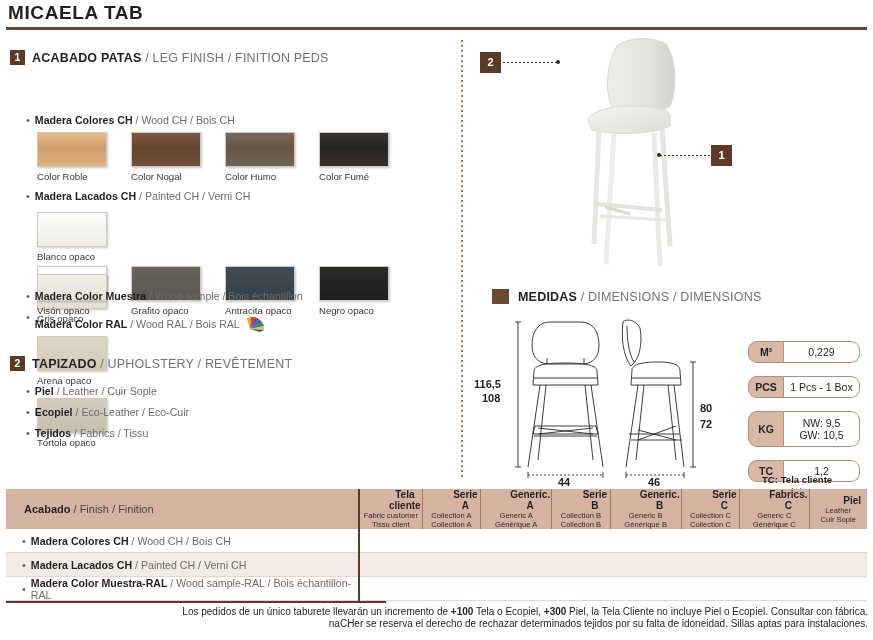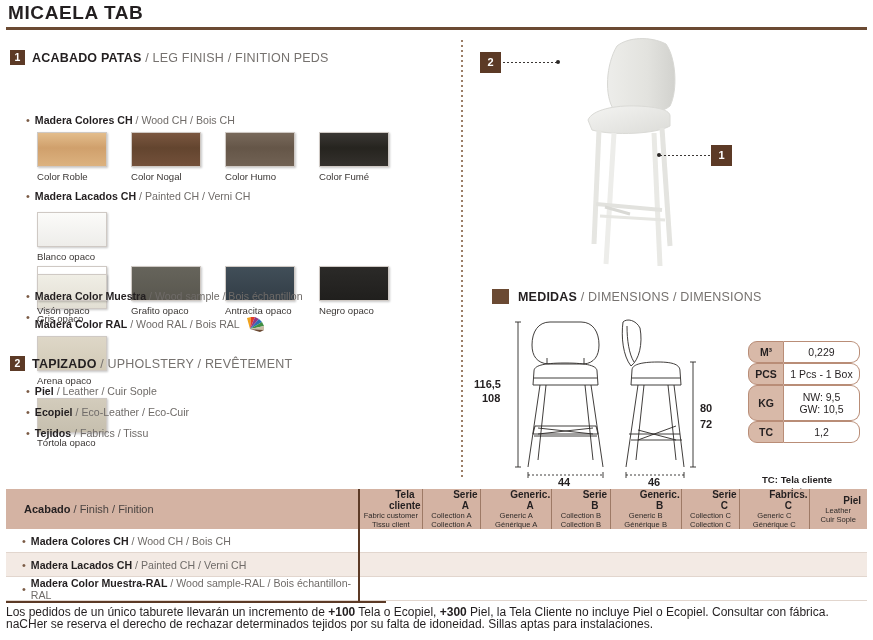--- a/index.html
+++ b/index.html
@@ -78,21 +78,21 @@
   .med-head { position: absolute; left: 22px; top: 255px; display: flex; align-items: center; gap: 9px; }
   .med-sq { width: 17px; height: 15px; background: #6b4a33; }
   .med-title { font-size: 12.5px; font-weight: bold; letter-spacing: .2px; }
   .med-title .alt { font-weight: normal; color: #76726f; }
 
   .drawings { position: absolute; left: 18px; top: 278px; width: 240px; height: 170px; }
   .dim-txt { position: absolute; font-size: 11px; font-weight: bold; color: #231f20; }
 
   
   .spec { position: absolute; left: 278px; top: 307px; width: 112px; }
-  .spec-row { display: flex; height: 22px; margin-bottom: 0; justify-content: center; }
+  .spec-row { display: flex; height: 22px; margin-bottom: 13px; justify-content: center; }
   .spec-row.tall { height: 36px; }
   .spec-k {
     width: 36px; background: #d8b9a8; border: 1px solid #b98d77;
     border-radius: 9px 0 0 9px;
     font-size: 10.5px; font-weight: bold; text-align: center;
     display: flex; align-items: center; justify-content: center;
   }
   .spec-v {
     flex: 1; background: #fff; border: 1px solid #b98d77; border-left: none;
     border-radius: 0 9px 9px 0;
@@ -131,21 +131,21 @@
     width: 354px; padding-left: 16px; font-size: 10.6px;
     border-right: 2px solid #5c3a26; height: 24px; display: flex; align-items: center; gap: 5px;
   }
   .trow .dot { color: #7a5a44; font-size: 11px; }
   .trow b { font-weight: bold; }
   .trow .alt { font-weight: normal; color: #6f6b68; }
   .tbl-bottom { width: 380px; height: 2px; background: #5c3a26; }
 
   .footnote {
     position: absolute; left: 6px; top: 606px; width: 862px;
-    font-size: 12px; line-height: 12px; color: #231f20;
+    font-size: 10px; line-height: 12px; color: #231f20; text-align: right;
   }
   .footnote b { font-weight: bold; }
 </style>
 </head>
 <body>
 
 <div class="page">
 
   <div class="title">MICAELA TAB</div>
   <div class="title-rule"></div>

